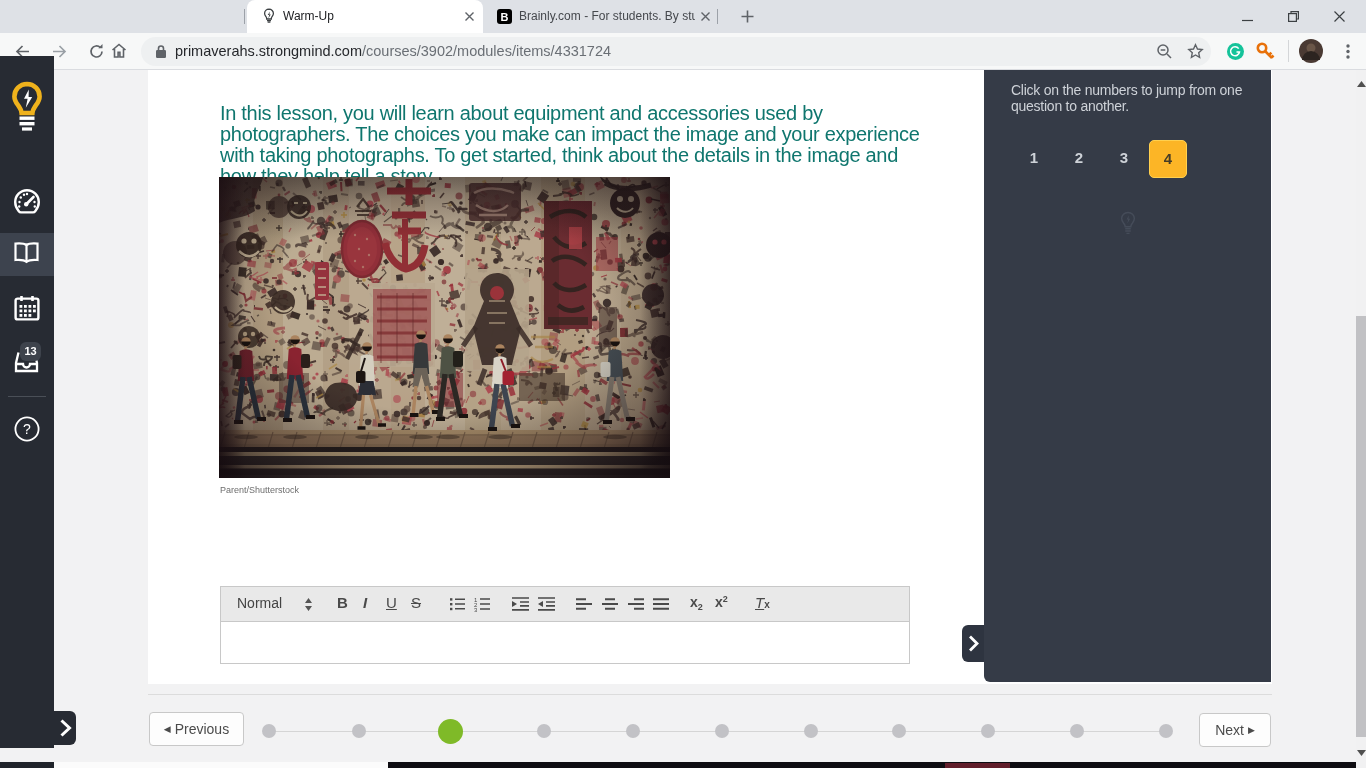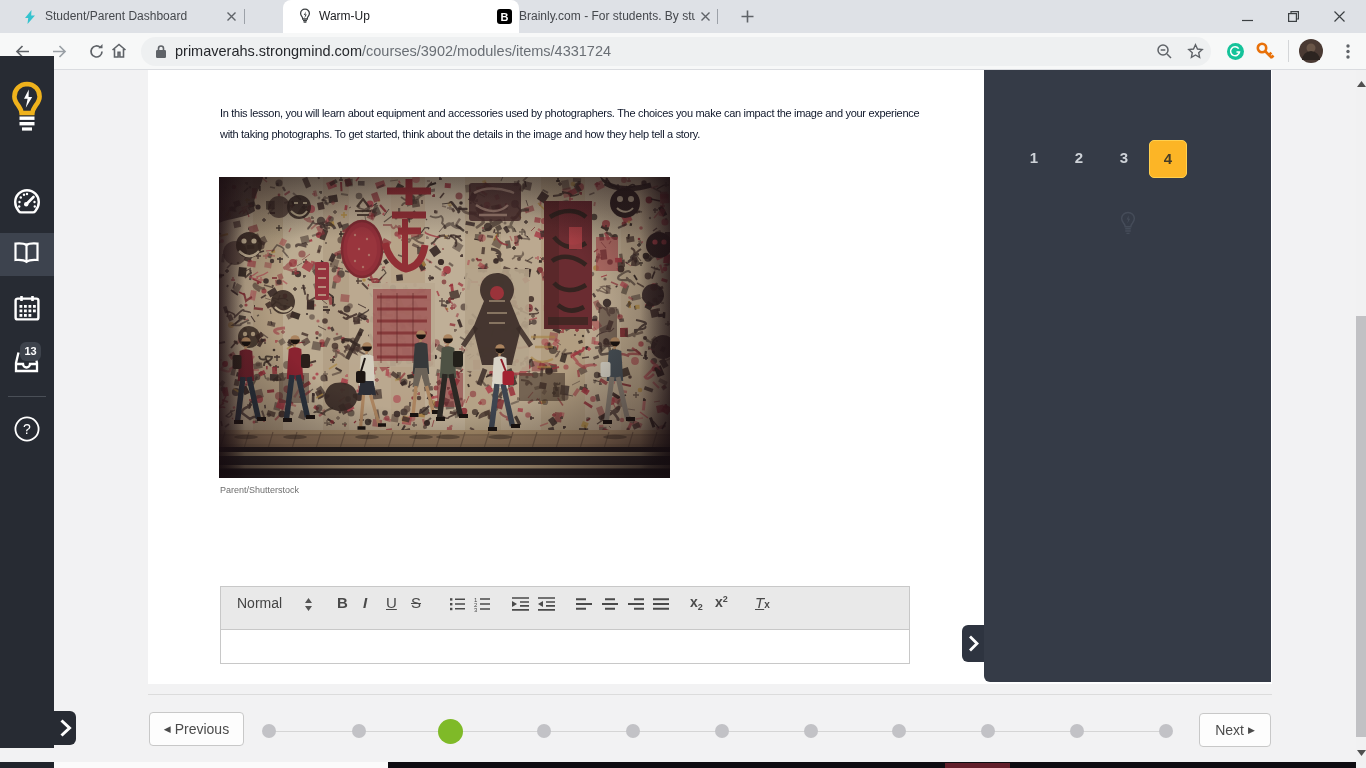--- a/index.html
+++ b/index.html
@@ -4,45 +4,45 @@
 <style>
 * { margin:0; padding:0; box-sizing:border-box; }
 html,body { width:1366px; height:768px; overflow:hidden; font-family:"Liberation Sans",sans-serif; }
 body { position:relative; background:#f2f2f3; }
 .abs { position:absolute; }
 
 
 #tabstrip { left:0; top:0; width:1366px; height:33px; background:#dee1e6; }
 .tab { position:absolute; top:0; height:33px; font-size:12px; color:#45484d; }
 .tab .title { position:absolute; top:9px; white-space:nowrap; overflow:hidden; }
-.tab-active { background:#fff; border-radius:8px 8px 0 0; color:#202124;margin-left:36px; }
+.tab-active { background:#fff; border-radius:8px 8px 0 0; color:#202124; }
 .tabsep { position:absolute; top:9px; width:1px; height:15px; background:#9ca1a8; }
 .tclose { position:absolute; top:10px; width:13px; height:13px; }
 .tclose svg { display:block; }
 #winctl { position:absolute; top:0; right:0; width:140px; height:33px; }
 
 #toolbar { left:0; top:33px; width:1366px; height:37px; background:#f7f8f8; border-bottom:1px solid #dadce0; }
 #omnibox { position:absolute; left:141px; top:4px; width:1070px; height:29px; background:#eef0f1; border-radius:15px; }
 #omnibox .url { position:absolute; left:34px; top:5.5px; font-size:14.5px; color:#26282c; white-space:nowrap; }
 #omnibox .url span { color:#6a6f75; }
 
 
 #sidebar { left:0; top:56px; width:54px; height:692px; background:#272b33; }
 #sidebar .active { position:absolute; left:0; top:177px; width:54px; height:43px; background:#3d434e; }
 .sideflyout { left:54px; top:711px; width:22px; height:34px; background:#272b33; border-radius:0 6px 6px 0; color:#fff; }
 
 
 #card { left:148px; top:70px; width:1124px; height:614px; background:#ffffff; }
-#card p.para { position:absolute; left:72px; width:700px; font-size:11px; letter-spacing:-0.3px; line-height:21px; color:#0f172a; }
+#card p.para { position:absolute; left:72px; width:700px; font-size:20px; letter-spacing:-0.3px; line-height:21px; color:#0f766e; }
 #caption { position:absolute; left:72px; top:415px; font-size:9px; color:#6e6e6e; }
 #photo { position:absolute; left:71px; top:107px; width:451px; height:301px; }
 
 
 #editor { position:absolute; left:72px; top:516px; width:690px; height:78px; border:1px solid #c8c8c8; background:#fff; }
-#edtoolbar { position:absolute; left:0; top:0; right:0; height:43px; background:#e9e9e9; border-bottom:1px solid #c8c8c8; color:#4a4a4a; }
+#edtoolbar { position:absolute; left:0; top:0; right:0; height:35px; background:#e9e9e9; border-bottom:1px solid #c8c8c8; color:#4a4a4a; }
 
 
 #rpanel { left:984px; top:70px; width:287px; height:612px; background:#353b47; border-radius:0 0 0 6px; color:#ced2d8; }
 #rpanel .hint { position:absolute; left:27px; top:10px; width:245px; font-size:14px; letter-spacing:-0.25px; line-height:16px; color:#ced2d8; padding-top:2px; }
 .qnum { position:absolute; top:72px; width:38px; height:32px; text-align:center; font-weight:bold; font-size:15px; color:#ced2d8; line-height:32px; }
 #q4 { top:69.5px; height:38px; background:#fcb526; border:1px solid #ffd04f; border-radius:5px; color:#463c26; line-height:36px; }
 .panelflyout { left:962px; top:625px; width:22px; height:37px; background:#2e3440; border-radius:6px 0 0 6px; color:#fff; }
 
 
 #footline { left:148px; top:694px; width:1124px; height:1px; background:#dcdcdc; }
@@ -60,31 +60,20 @@
 #bstrip4 { left:945px; top:763px; width:65px; height:5px; background:#621f2b; }
 
 
 #sbar { left:1356px; top:70px; width:10px; height:698px; background:#f1f1f2; }
 #sthumb { position:absolute; left:0px; top:246px; width:10px; height:421px; background:#c1c1c4; }
 </style>
 </head>
 <body>
 
 <div class="abs" id="tabstrip">
-  <div class="tab" style="left:10px;width:233px;">
-    <svg style="position:absolute;left:12px;top:9px;" width="16" height="16" viewBox="0 0 16 16">
-        <path d="M9.5 1 3 9h3.2L5.5 15 13 6.5H9.2z" fill="#35c3cf"></path>
-      </svg>
-    <div class="title" style="left:35px;width:170px;">Student/Parent Dashboard</div>
-    <div class="tclose" style="left:215px;">
-        <svg width="13" height="13" viewBox="0 0 13 13">
-          <path d="M2.5 2.5l8 8M10.5 2.5l-8 8" stroke="#5f6368" stroke-width="1.4"></path>
-        </svg>
-      </div>
-  </div>
   <div class="tabsep" style="left:244px;"></div>
   <div class="tab tab-active" style="left:247px;width:236px;">
     <svg style="position:absolute;left:14px;top:8px;" width="16" height="16" viewBox="0 0 16 16">
         <path d="M8 1.2c-2.6 0-4.4 1.9-4.4 4.2 0 1.6 1 2.6 1.6 3.6.4.7.5 1.5.5 2h4.6c0-.5.1-1.3.5-2 .6-1 1.6-2 1.6-3.6 0-2.3-1.8-4.2-4.4-4.2z" fill="none" stroke="#3c4043" stroke-width="1.3"></path>
         <path d="M6 12.6h4M6.6 14.2h2.8" stroke="#3c4043" stroke-width="1.2"></path>
         <path d="M9 3.4 6.7 7.1h1.5L7.3 10.4l2.5-3.9H8.3z" fill="#3c4043"></path>
       </svg>
     <div class="title" style="left:36px;width:170px;">Warm-Up</div>
     <div class="tclose" style="left:216px;">
         <svg width="13" height="13" viewBox="0 0 13 13">
@@ -2012,20 +2001,21 @@
           </g>
         </svg>
 <div style="position:absolute;left:469px;top:7px;font-size:14px;font-weight:bold;color:#4a4a4a;">x<span style="font-size:9px;vertical-align:-3px;">2</span></div>
 <div style="position:absolute;left:494px;top:7px;font-size:14px;font-weight:bold;color:#4a4a4a;">x<span style="font-size:9px;vertical-align:5px;">2</span></div>
 <div style="position:absolute;left:534px;top:7px;font-size:15px;color:#4a4a4a;"><span style="font-style:italic;text-decoration:underline;">T</span><span style="font-size:10px;font-weight:bold;">x</span></div>
 </div>
   </div>
 </div>
 
 <div class="abs" id="rpanel">
+  <div class="hint">Click on the numbers to jump from one question to another.</div>
   <div class="qnum" style="left:31px;">1</div>
   <div class="qnum" style="left:76px;">2</div>
   <div class="qnum" style="left:121px;">3</div>
   <div class="qnum" id="q4" style="left:165px;">4</div>
   <svg style="position:absolute;left:136px;top:141px;opacity:1;" width="16" height="28" viewBox="0 0 17 30">
     <path d="M8.5 1.5C4.6 1.5 1.7 4.4 1.7 8c0 2.4 1.4 3.9 2.4 5.4.7 1 1.3 2.1 1.4 3.4h6c.1-1.3.7-2.4 1.4-3.4 1-1.5 2.4-3 2.4-5.4 0-3.6-2.9-6.5-6.8-6.5z" fill="none" stroke="#454c59" stroke-width="1.6"></path>
     <path d="M9.4 4.6 7 9h1.7l-.9 4.4 3-5.2H9z" fill="#454c59"></path>
     <path d="M5.5 19h6M5.5 21.5h6M6.8 24h3.4" stroke="#454c59" stroke-width="1.5"></path>
   </svg>
 </div>

